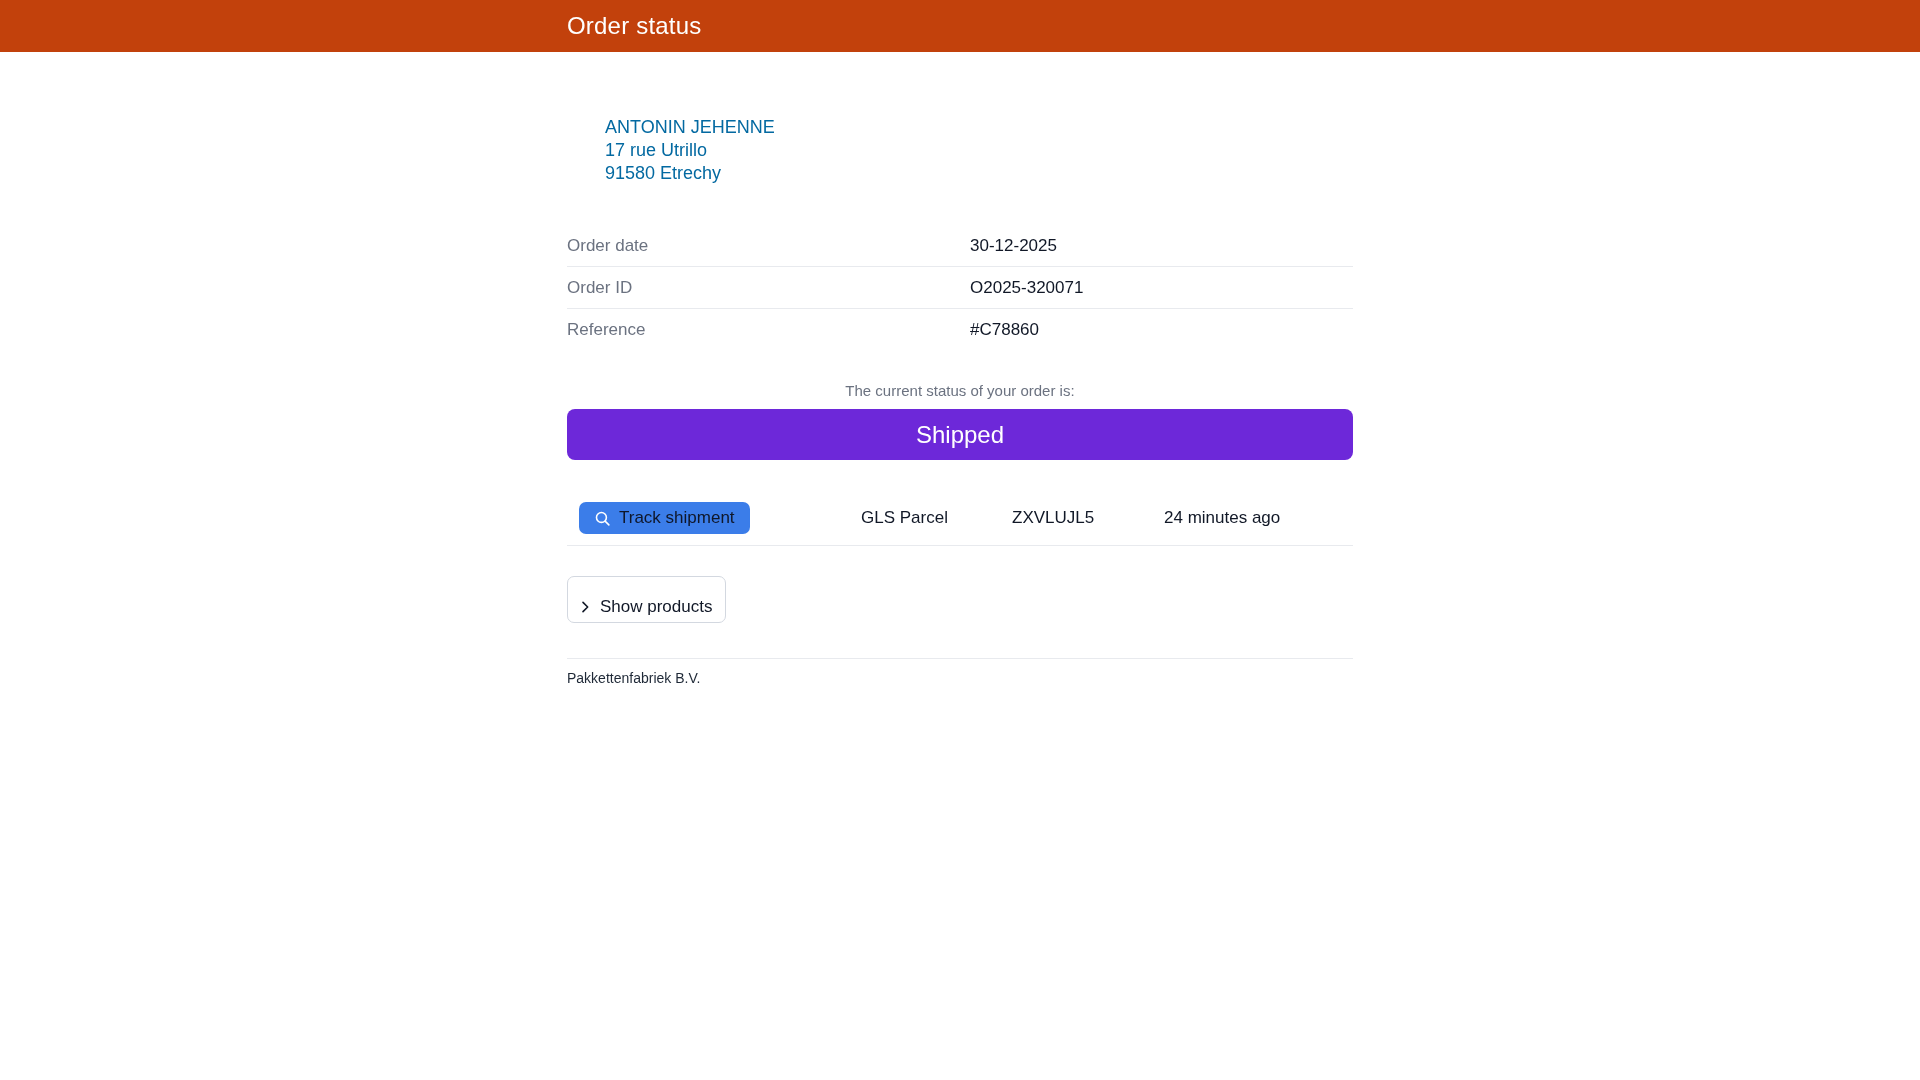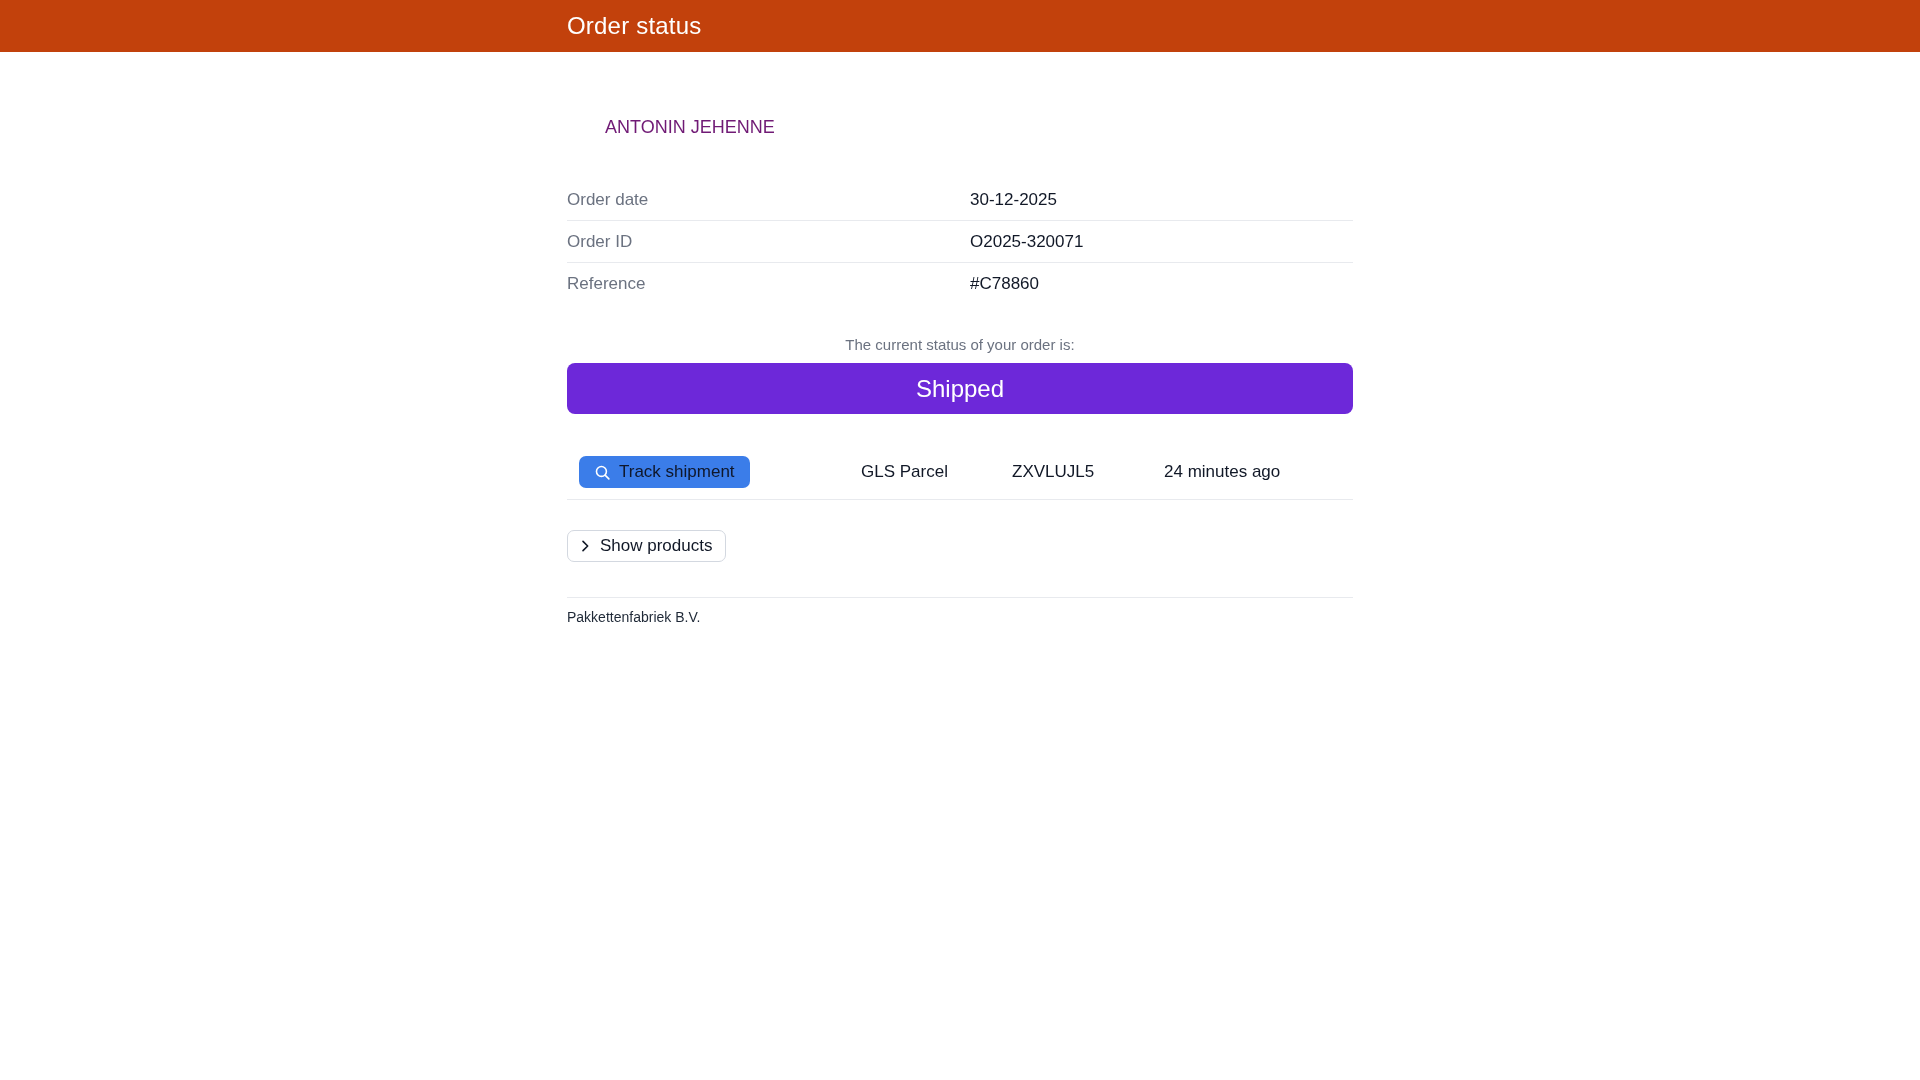--- a/index.html
+++ b/index.html
@@ -4,21 +4,21 @@
 <style>
   * { box-sizing: border-box; margin: 0; padding: 0; }
   html, body { width: 1920px; height: 1080px; background: #ffffff;
     font-family: "Liberation Sans", sans-serif; color: #111827; }
 
   .header { height: 52px; background: #c2410c; display: flex; align-items: center; }
   .header-title { margin-left: 567px; color: #ffffff; font-size: 24px; letter-spacing: .2px; }
 
   .container { width: 786px; margin: 0 auto; }
 
-  .address { margin: 64px 0 0 38px; font-size: 18px; line-height: 23px; color: #701a75; }
+  .address { margin: 64px 0 0 38px; font-size: 18px; line-height: 23px; color: #0369a1; }
 
   .details { margin-top: 40px; }
   .detail-row { display: grid; grid-template-columns: 403px 1fr; align-items: center; height: 42px; }
   .detail-row.bordered { border-bottom: 1px solid #e8eaee; }
   .detail-label { color: #6b7280; font-size: 17px; }
   .detail-value { color: #111827; font-size: 17px; }
 
   .status-intro { margin-top: 30px; text-align: center; color: #6b7280; font-size: 15px; line-height: 20px; }
   .status-banner { margin-top: 8px; height: 51px; border-radius: 8px;
     display: flex; align-items: center; justify-content: center;
@@ -26,40 +26,42 @@
 
   .track-row { margin-top: 42px; display: grid;
     grid-template-columns: 294px 151px 152px 1fr;
     align-items: center; padding-bottom: 11px; border-bottom: 1px solid #e8eaee; }
   .track-btn { margin-left: 12px; width: fit-content; display: flex; align-items: center; gap: 8px;
     color: #0f172a; font-size: 17px; line-height: 18px; padding: 7px 15px; border-radius: 7px;
     border: none; cursor: pointer; font-family: "Liberation Sans", sans-serif; }
   .track-cell { font-size: 17px; color: #111827; }
 
   .show-products { margin-top: 30px; display: inline-flex; align-items: center; gap: 7px;
-    border: 1px solid #d3d8e0; border-radius: 7px; padding: 5px 13px 5px 9px;
+    border: 1px solid #d3d8e0; border-radius: 7px; padding: 20px 13px 5px 9px;
     font-size: 17px; color: #111827; background: #ffffff; cursor: pointer;
     font-family: "Liberation Sans", sans-serif; }
 
   .footer-divider { margin-top: 35px; border-top: 1px solid #e8eaee; }
   .footer-text { margin-top: 11px; font-size: 14px; color: #1f2937; }
 
   .icon { display: inline-flex; align-items: center; justify-content: center; }
 </style>
 </head>
 <body>
 
 <header class="header">
   <div class="header-title">Order status</div>
 </header>
 
 <main class="container">
 
   <div class="address">
     <div>ANTONIN JEHENNE</div>
+    <div>17 rue Utrillo</div>
+    <div>91580 Etrechy</div>
   </div>
 
   <section class="details">
     <div class="detail-row bordered">
       <div class="detail-label">Order date</div>
       <div class="detail-value">30-12-2025</div>
     </div>
     <div class="detail-row bordered">
       <div class="detail-label">Order ID</div>
       <div class="detail-value">O2025-320071</div>

